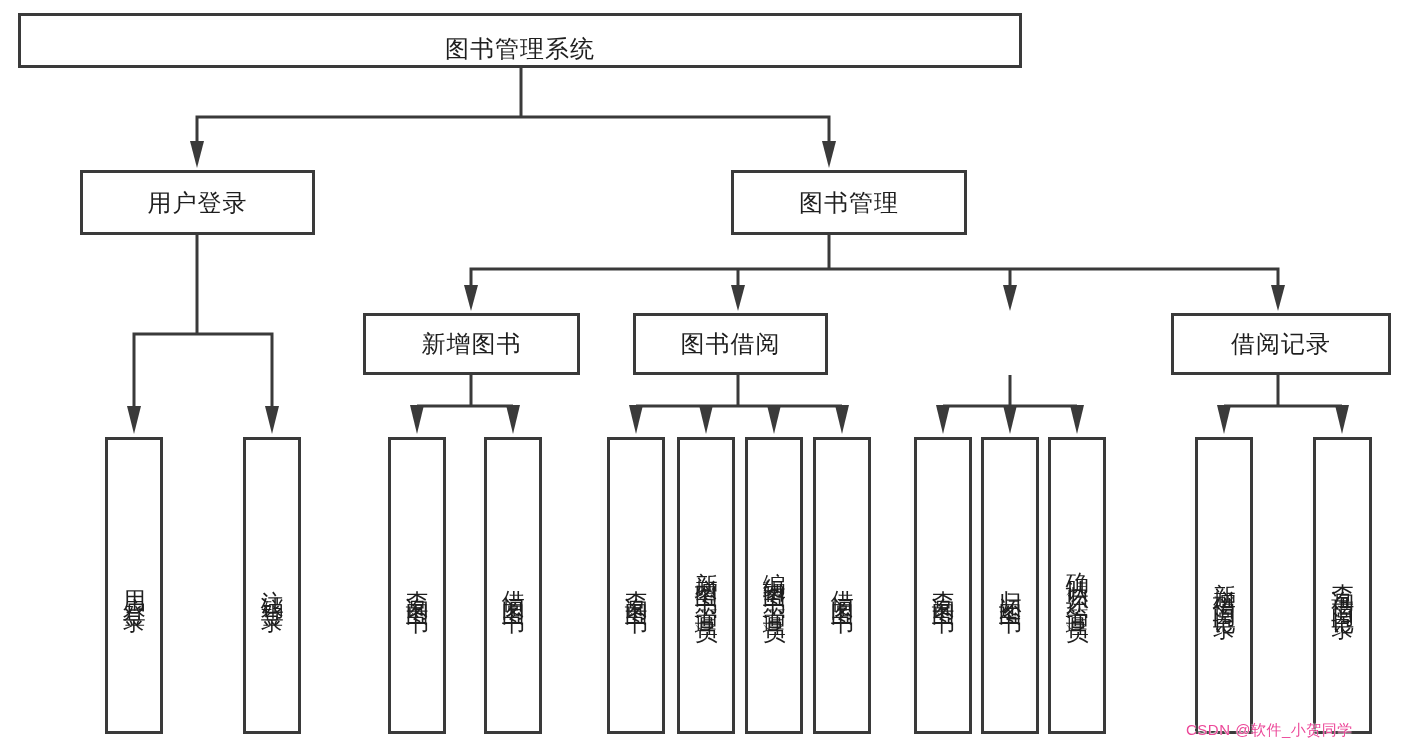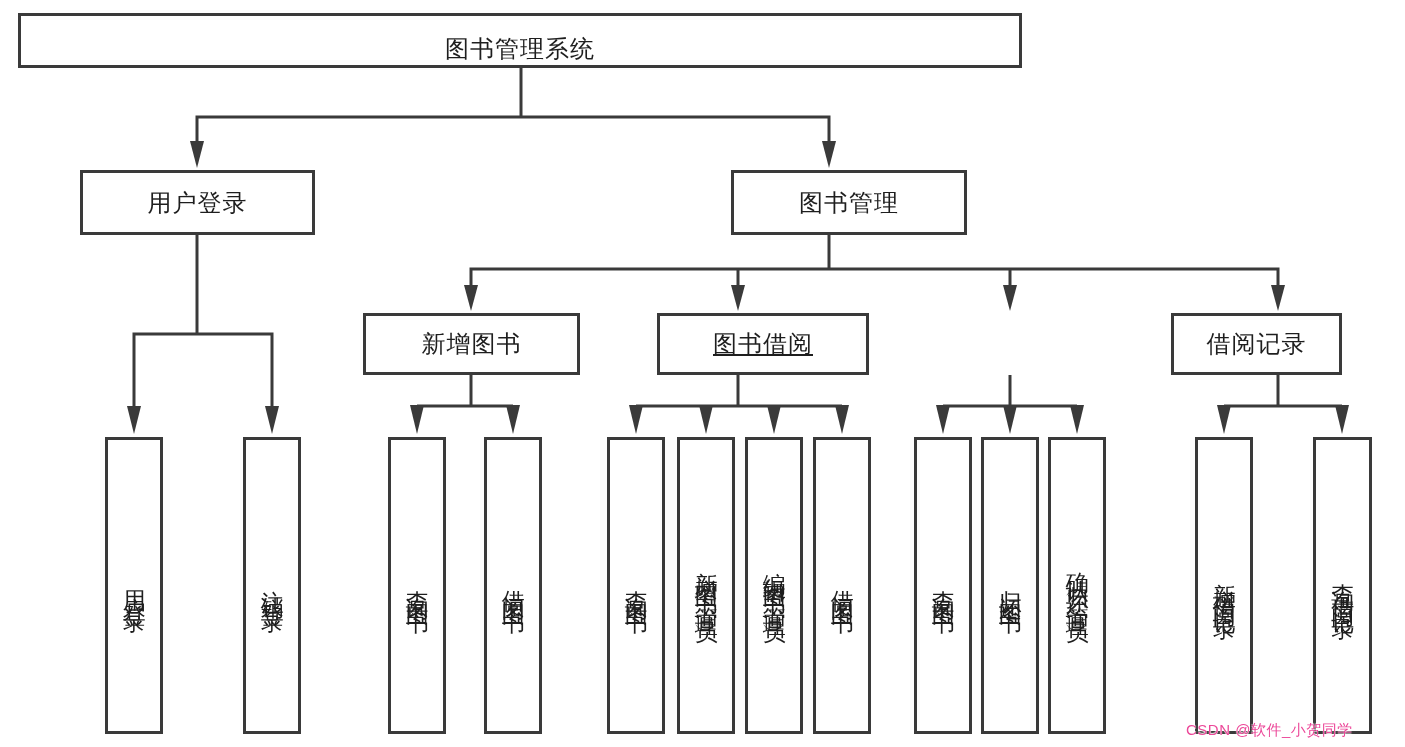--- a/index.html
+++ b/index.html
@@ -115,24 +115,24 @@
   <div class="box lv1" style="left:80px; width:235px;">
     <span class="hlabel">用户登录</span>
   </div>
   <div class="box lv1" style="left:711px; width:236px;margin-left:20px;">
     <span class="hlabel">图书管理</span>
   </div>
 
   <div class="box lv2" style="left:363px; width:217px;">
     <span class="hlabel">新增图书</span>
   </div>
-  <div class="box lv2" style="left:657px; width:212px;text-decoration:underline;">
+  <div class="box lv2" style="left:633px; width:195px;">
     <span class="hlabel">图书借阅</span>
   </div>
-  <div class="box lv2" style="left:1171px; width:171px;">
+  <div class="box lv2" style="left:1171px; width:220px;">
     <span class="hlabel">借阅记录</span>
   </div>
 
   <div class="box leaf" style="left:105px;">
     <span class="vlabel">用户登录</span>
   </div>
   <div class="box leaf" style="left:243px;">
     <span class="vlabel">注销登录</span>
   </div>
 

